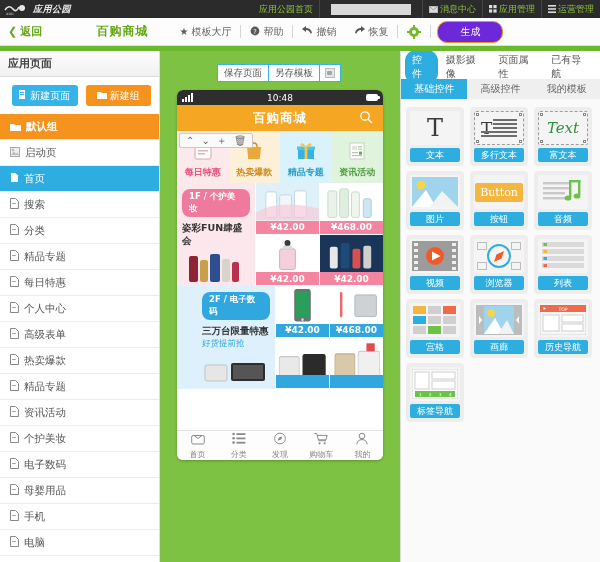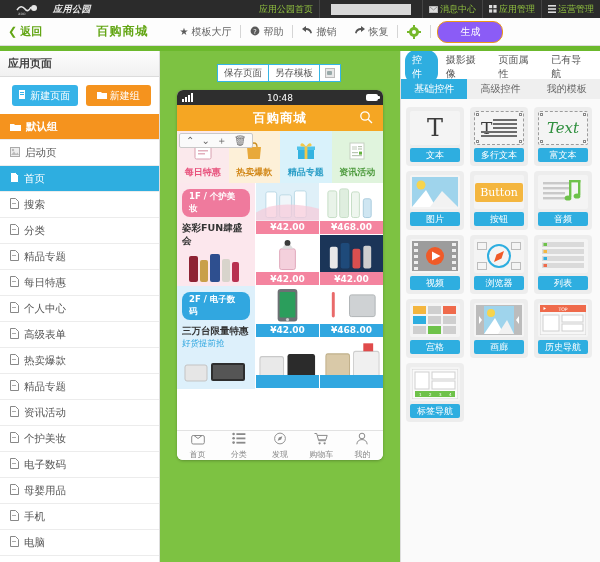--- a/index.html
+++ b/index.html
@@ -9,21 +9,21 @@
     font-size: 11px;
     background:#fff;
     color:#333;
   }
   
   .topbar {
     height:18px; background:#2b2b2b; color:#cfcfcf;
     display:flex; align-items:center; width:600px;
     font-size:9px;
   }
-  .logo-wrap { display:flex; align-items:center; padding-left:16px; gap:11px; }
+  .logo-wrap { display:flex; align-items:center; padding-left:4px; gap:3px; }
   .logo-mark { width:26px; height:12px; position:relative; }
   .logo-mark svg { display:block; }
   .logo-text { font-size:9px; color:#e8e8e8; font-style:italic; font-weight:bold; letter-spacing:0.5px;}
   .topbar-spacer { flex:1; }
   .topnav { display:flex; align-items:center; height:18px; }
   .topnav-item {
     display:flex; align-items:center; gap:2px;
     padding:0 6px; height:18px; color:#8fbf3f;
     border-left:1px solid #454545; white-space:nowrap;
   }
@@ -38,21 +38,21 @@
     height:28px; background:#fdfdfd; border-bottom:1px solid #ddd;
     display:flex; align-items:center; position:relative; width:600px;
   }
   .back-btn { display:flex; align-items:center; gap:3px; padding-left:8px; color:#63a615; font-weight:bold; font-size:11px; }
   .tb-center { position:absolute; left:0; right:0; display:flex; align-items:center; justify-content:center; gap:0; }
   .app-title { color:#63a615; font-weight:bold; font-size:12px; margin-right:22px; letter-spacing:1px;}
   .tb-item { display:flex; align-items:center; gap:3px; color:#666; padding:0 9px; font-size:10px; white-space:nowrap;}
   .tb-sep { width:1px; height:13px; background:#d5d5d5; }
   .gear { color:#76b82a; font-size:14px; padding:0 9px; display:flex; align-items:center;}
   .gen-btn {
-    background:#8b5cf6; color:#fff; border-radius:10px;
+    background:#6d28d9; color:#fff; border-radius:10px;
     padding:3px 22px; font-size:10px; margin-left:6px;
     border:1px solid #eb9a16;
   }
   .greenline { height:5px; background:#6cb92d; width:600px; }
   
   .main { display:flex; width:600px; height:511px; }
   
   .sidebar { width:160px; background:#fff; border-right:1px solid #ddd; height:511px; overflow:hidden;}
   .sb-head {
     height:26px; display:flex; align-items:center; padding-left:8px;
@@ -134,21 +134,21 @@
   .widget-tools {
     position:absolute; left:2px; top:2px; z-index:5;
     background:#fafafa; border:1px solid #c9c9c9; border-radius:2px;
     display:flex; align-items:center; gap:7px; padding:2px 6px;
     font-size:10px; color:#666; height:15px;
   }
   
   .floor { display:flex; height:103px; }
   .floor-left { width:78px; position:relative; padding:6px 5px 0 5px; }
   .floor-1 { background:#fce7ed; }
-  .floor-2 { background:#ddf0fb; }
+  .floor-2 { background:#ddf0fb;padding-left:20px; }
   .badge {
     display:inline-block; color:#fff; font-size:8.5px; font-weight:bold;
     padding:2px 7px; border-radius:8px; margin-bottom:4px;
   }
   .badge.pink { background:#ef7a9d; }
   .badge.blue { background:#31a7e0; }
   .fl-t1 { font-size:9.5px; color:#333; font-weight:bold; line-height:13px;}
   .fl-t2 { font-size:8.5px; line-height:12px; }
   .floor-1 .fl-t2 { color:#e8527d; }
   .floor-2 .fl-t2 { color:#31a7e0; }

